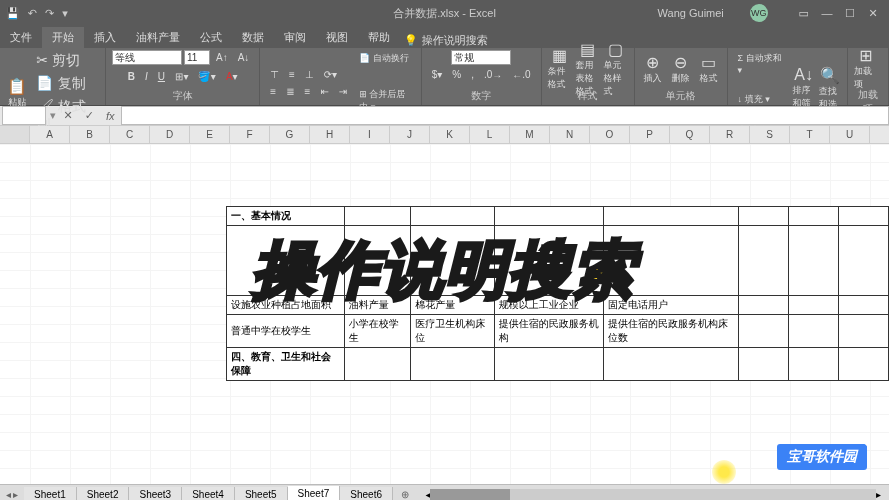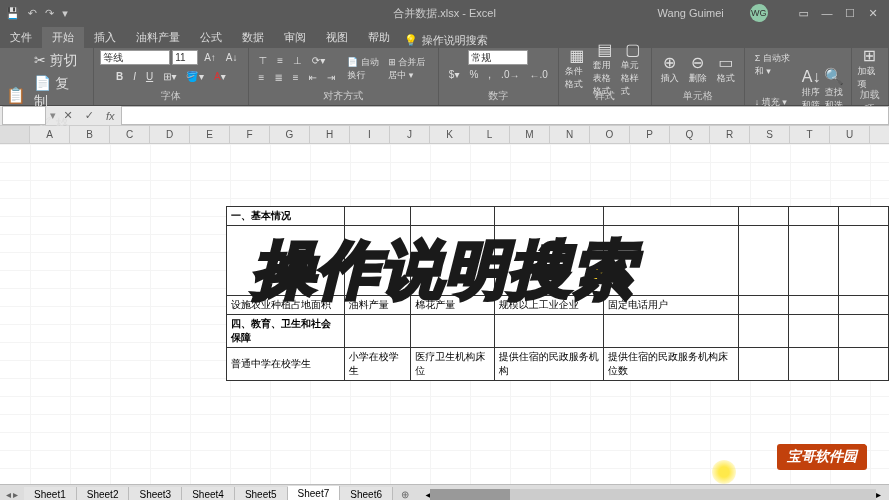--- a/index.html
+++ b/index.html
@@ -50,21 +50,21 @@
 
 .sheet-tabs { background: #ddd; height: 20px; display: flex; align-items: center; font-size: 10px; border-top: 1px solid #bbb; }
 .sheet-nav { display: flex; gap: 2px; padding: 0 6px; color: #666; }
 .sheet-tab { padding: 2px 10px; border-right: 1px solid #bbb; cursor: pointer; background: #e4e4e4; }
 .sheet-tab.active { background: #fff; border-bottom: 2px solid #4a8a3a; }
 .add-sheet { padding: 0 8px; cursor: pointer; color: #666; }
 .scroll-h { flex: 1; margin: 0 8px; display: flex; }
 .scroll-track { flex: 1; height: 12px; background: #ccc; position: relative; }
 .scroll-thumb { position: absolute; left: 0; width: 80px; height: 100%; background: #999; }
 
-.watermark { position: absolute; right: 22px; bottom: 30px; background: #c2410c; color: #fff; font-size: 14px; font-weight: bold; padding: 4px 10px; border-radius: 3px; z-index: 20; font-style: italic; }
+.watermark { position: absolute; right: 22px; bottom: 30px; background: #3b82f6; color: #fff; font-size: 14px; font-weight: bold; padding: 4px 10px; border-radius: 3px; z-index: 20; font-style: italic; }
 .watermark::after { content: ""; position: absolute; right: -3px; top: -3px; width: 8px; height: 8px; background: #fff; clip-path: polygon(100% 0, 0 0, 100% 100%); }
 </style>
 </head>
 <body>
 
 <div class="titlebar">
   <div class="left">
     <span>💾</span>
     <span>↶</span>
     <span>↷</span>
@@ -142,21 +142,21 @@
           <span class="small-btn">⟳▾</span>
         </div>
         <div class="font-row">
           <span class="small-btn">≡</span>
           <span class="small-btn">≣</span>
           <span class="small-btn">≡</span>
           <span class="small-btn">⇤</span>
           <span class="small-btn">⇥</span>
         </div>
       </div>
-      <div style="display:flex;flex-direction:row;gap:1px;font-size:9px">
+      <div style="display:flex;flex-direction:column;gap:19px;font-size:9px">
         <span class="small-btn">📄 <span>自动换行</span></span>
         <span class="small-btn">⊞ <span>合并后居中</span> ▾</span>
       </div>
     </div>
     <div class="label">对齐方式</div>
   </div>
 
   <div class="group">
     <div class="content" style="flex-direction:column;gap:2px">
       <input class="combo" style="width: 60px;" value="常规">
@@ -272,39 +272,39 @@
         <td>设施农业种植占地面积</td>
         <td>油料产量</td>
         <td>棉花产量</td>
         <td>规模以上工业企业</td>
         <td>固定电话用户</td>
         <td></td>
             <td></td>
             <td></td>
       </tr>
       <tr>
-            <td class="hdr">四、教育、卫生和社会保障</td>
-            <td></td>
-            <td></td>
-            <td></td>
-            <td></td>
-            <td></td>
-            <td></td>
-            <td></td>
-          </tr>
-      <tr>
         <td>普通中学在校学生</td>
         <td>小学在校学生</td>
         <td>医疗卫生机构床位</td>
         <td>提供住宿的民政服务机构</td>
         <td>提供住宿的民政服务机构床位数</td>
         <td></td>
             <td></td>
             <td></td>
       </tr>
+      <tr>
+            <td class="hdr">四、教育、卫生和社会保障</td>
+            <td></td>
+            <td></td>
+            <td></td>
+            <td></td>
+            <td></td>
+            <td></td>
+            <td></td>
+          </tr>
     </tbody>
       </table>
 
     <div class="cursor-highlight"></div>
   </div>
 </div>
 
 <div class="overlay-text">操作说明搜索</div>
 
 <div class="sheet-tabs">

